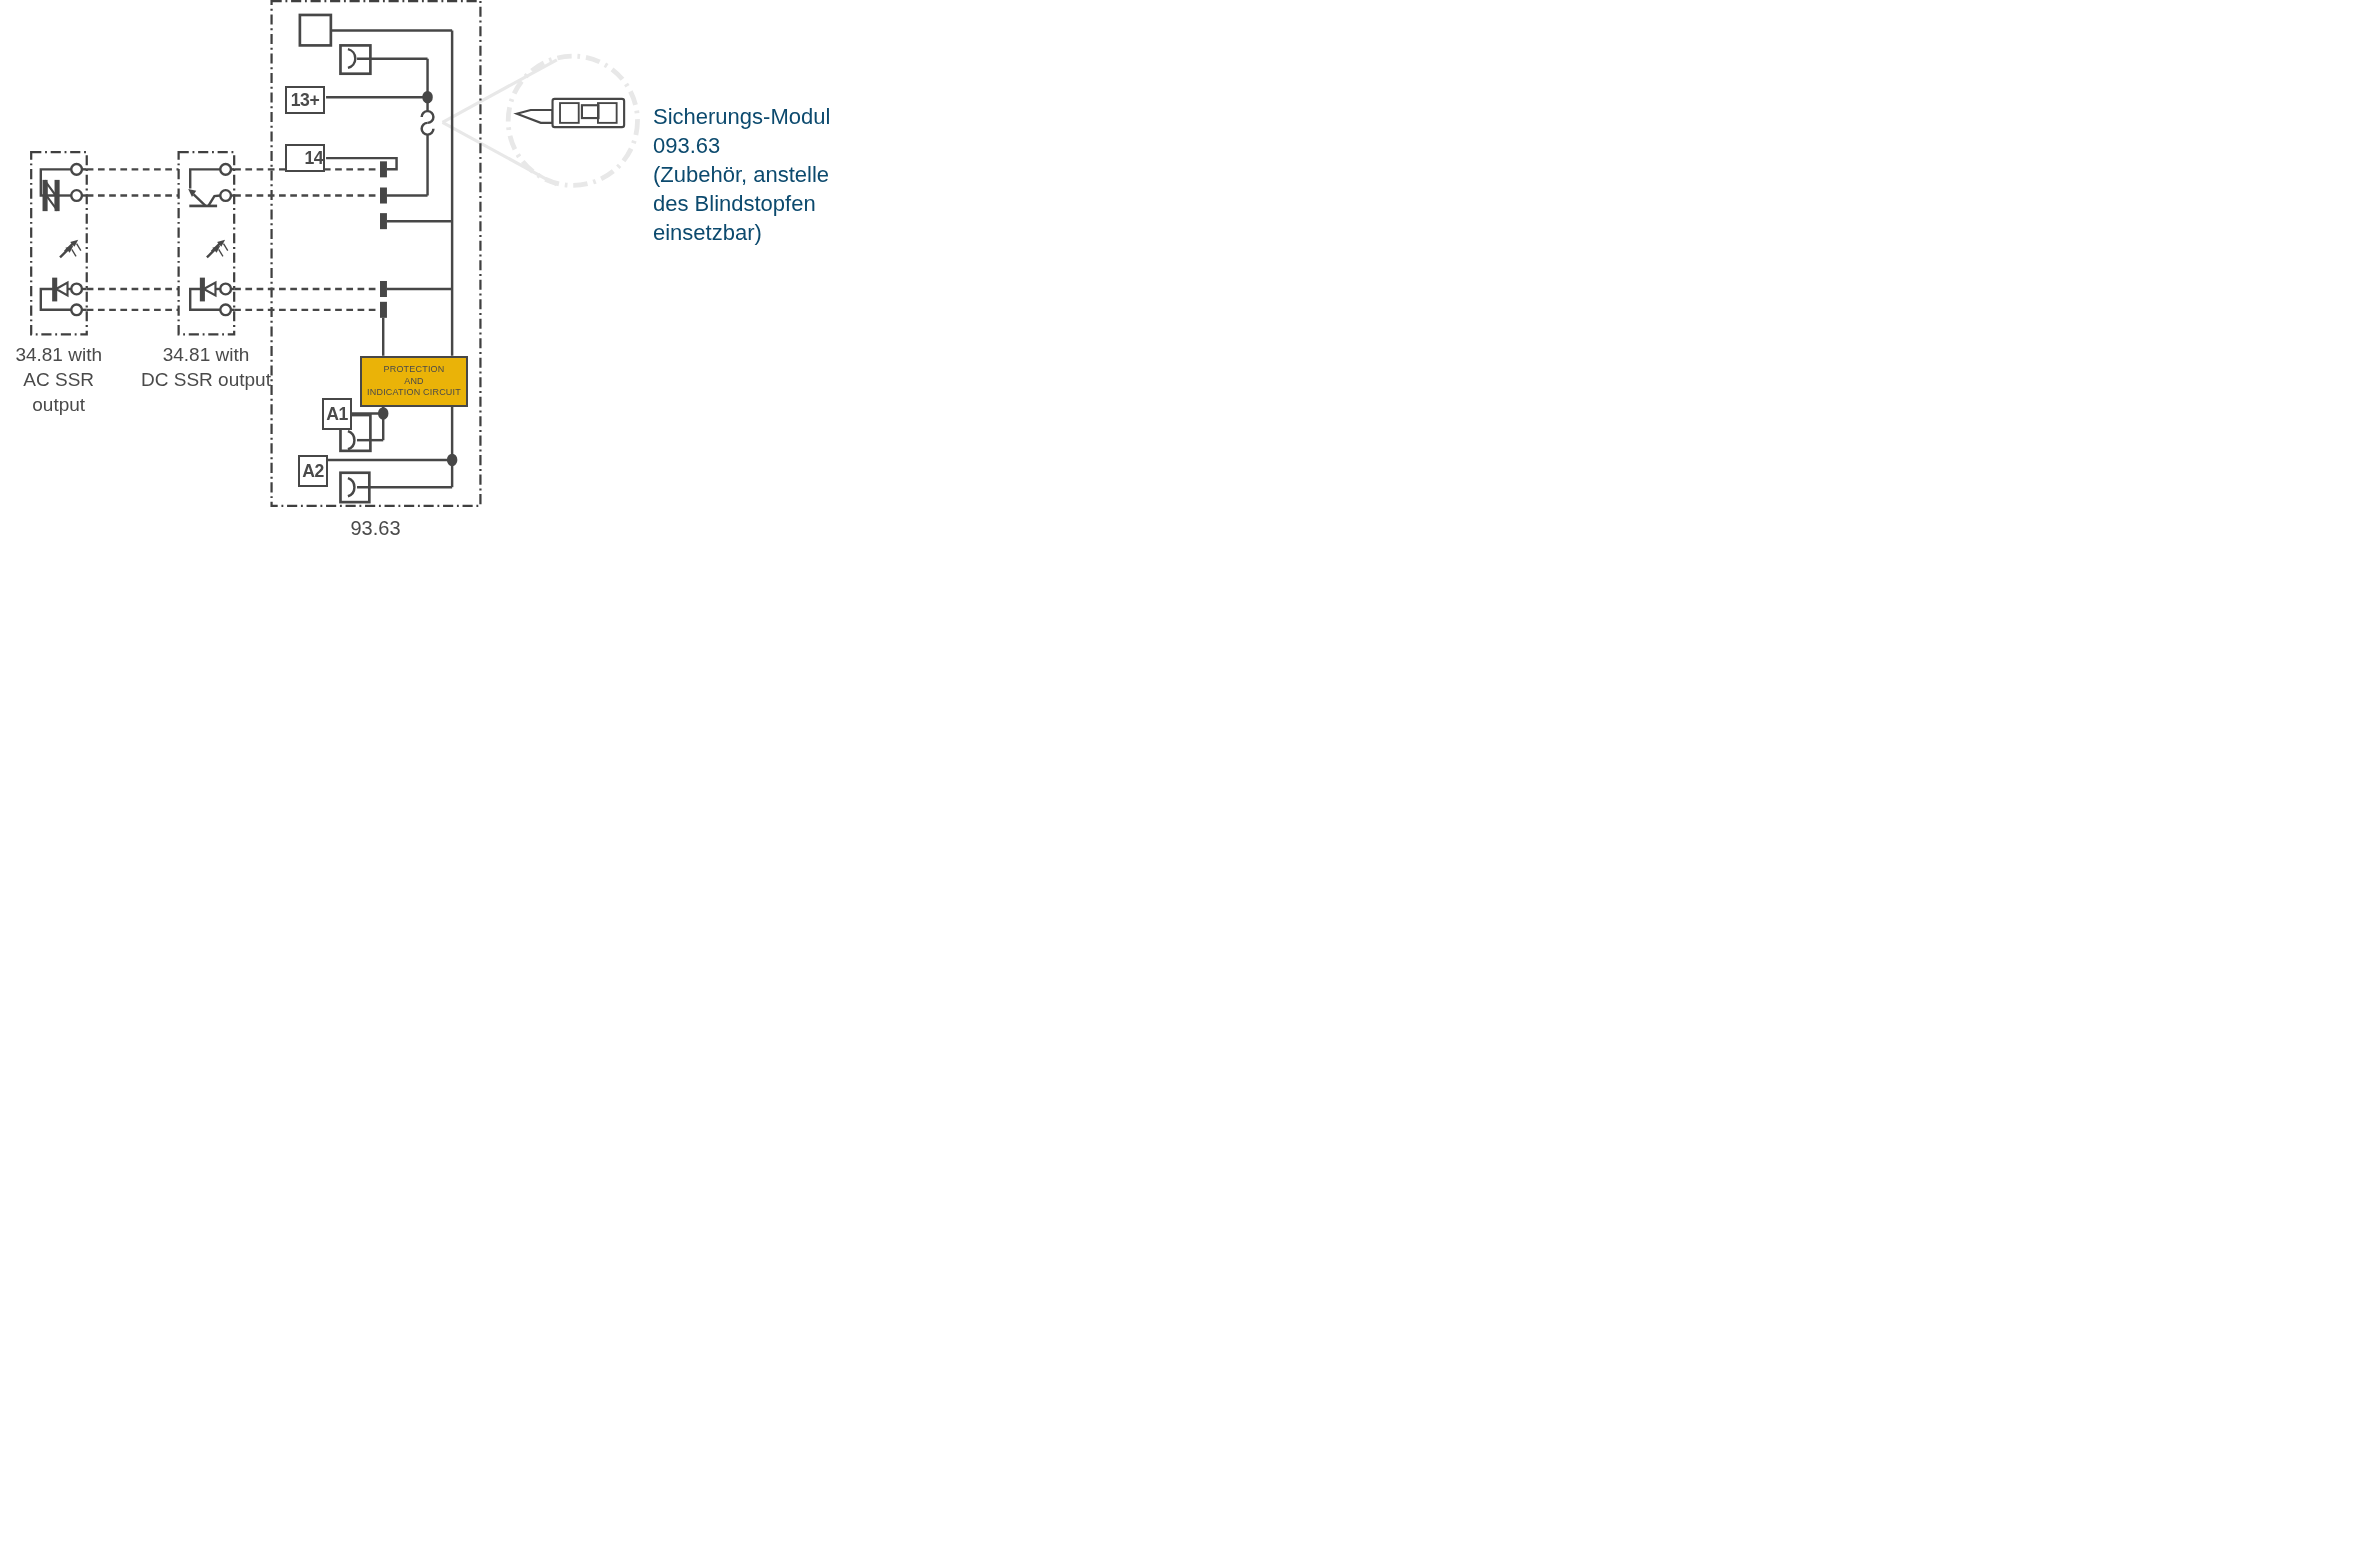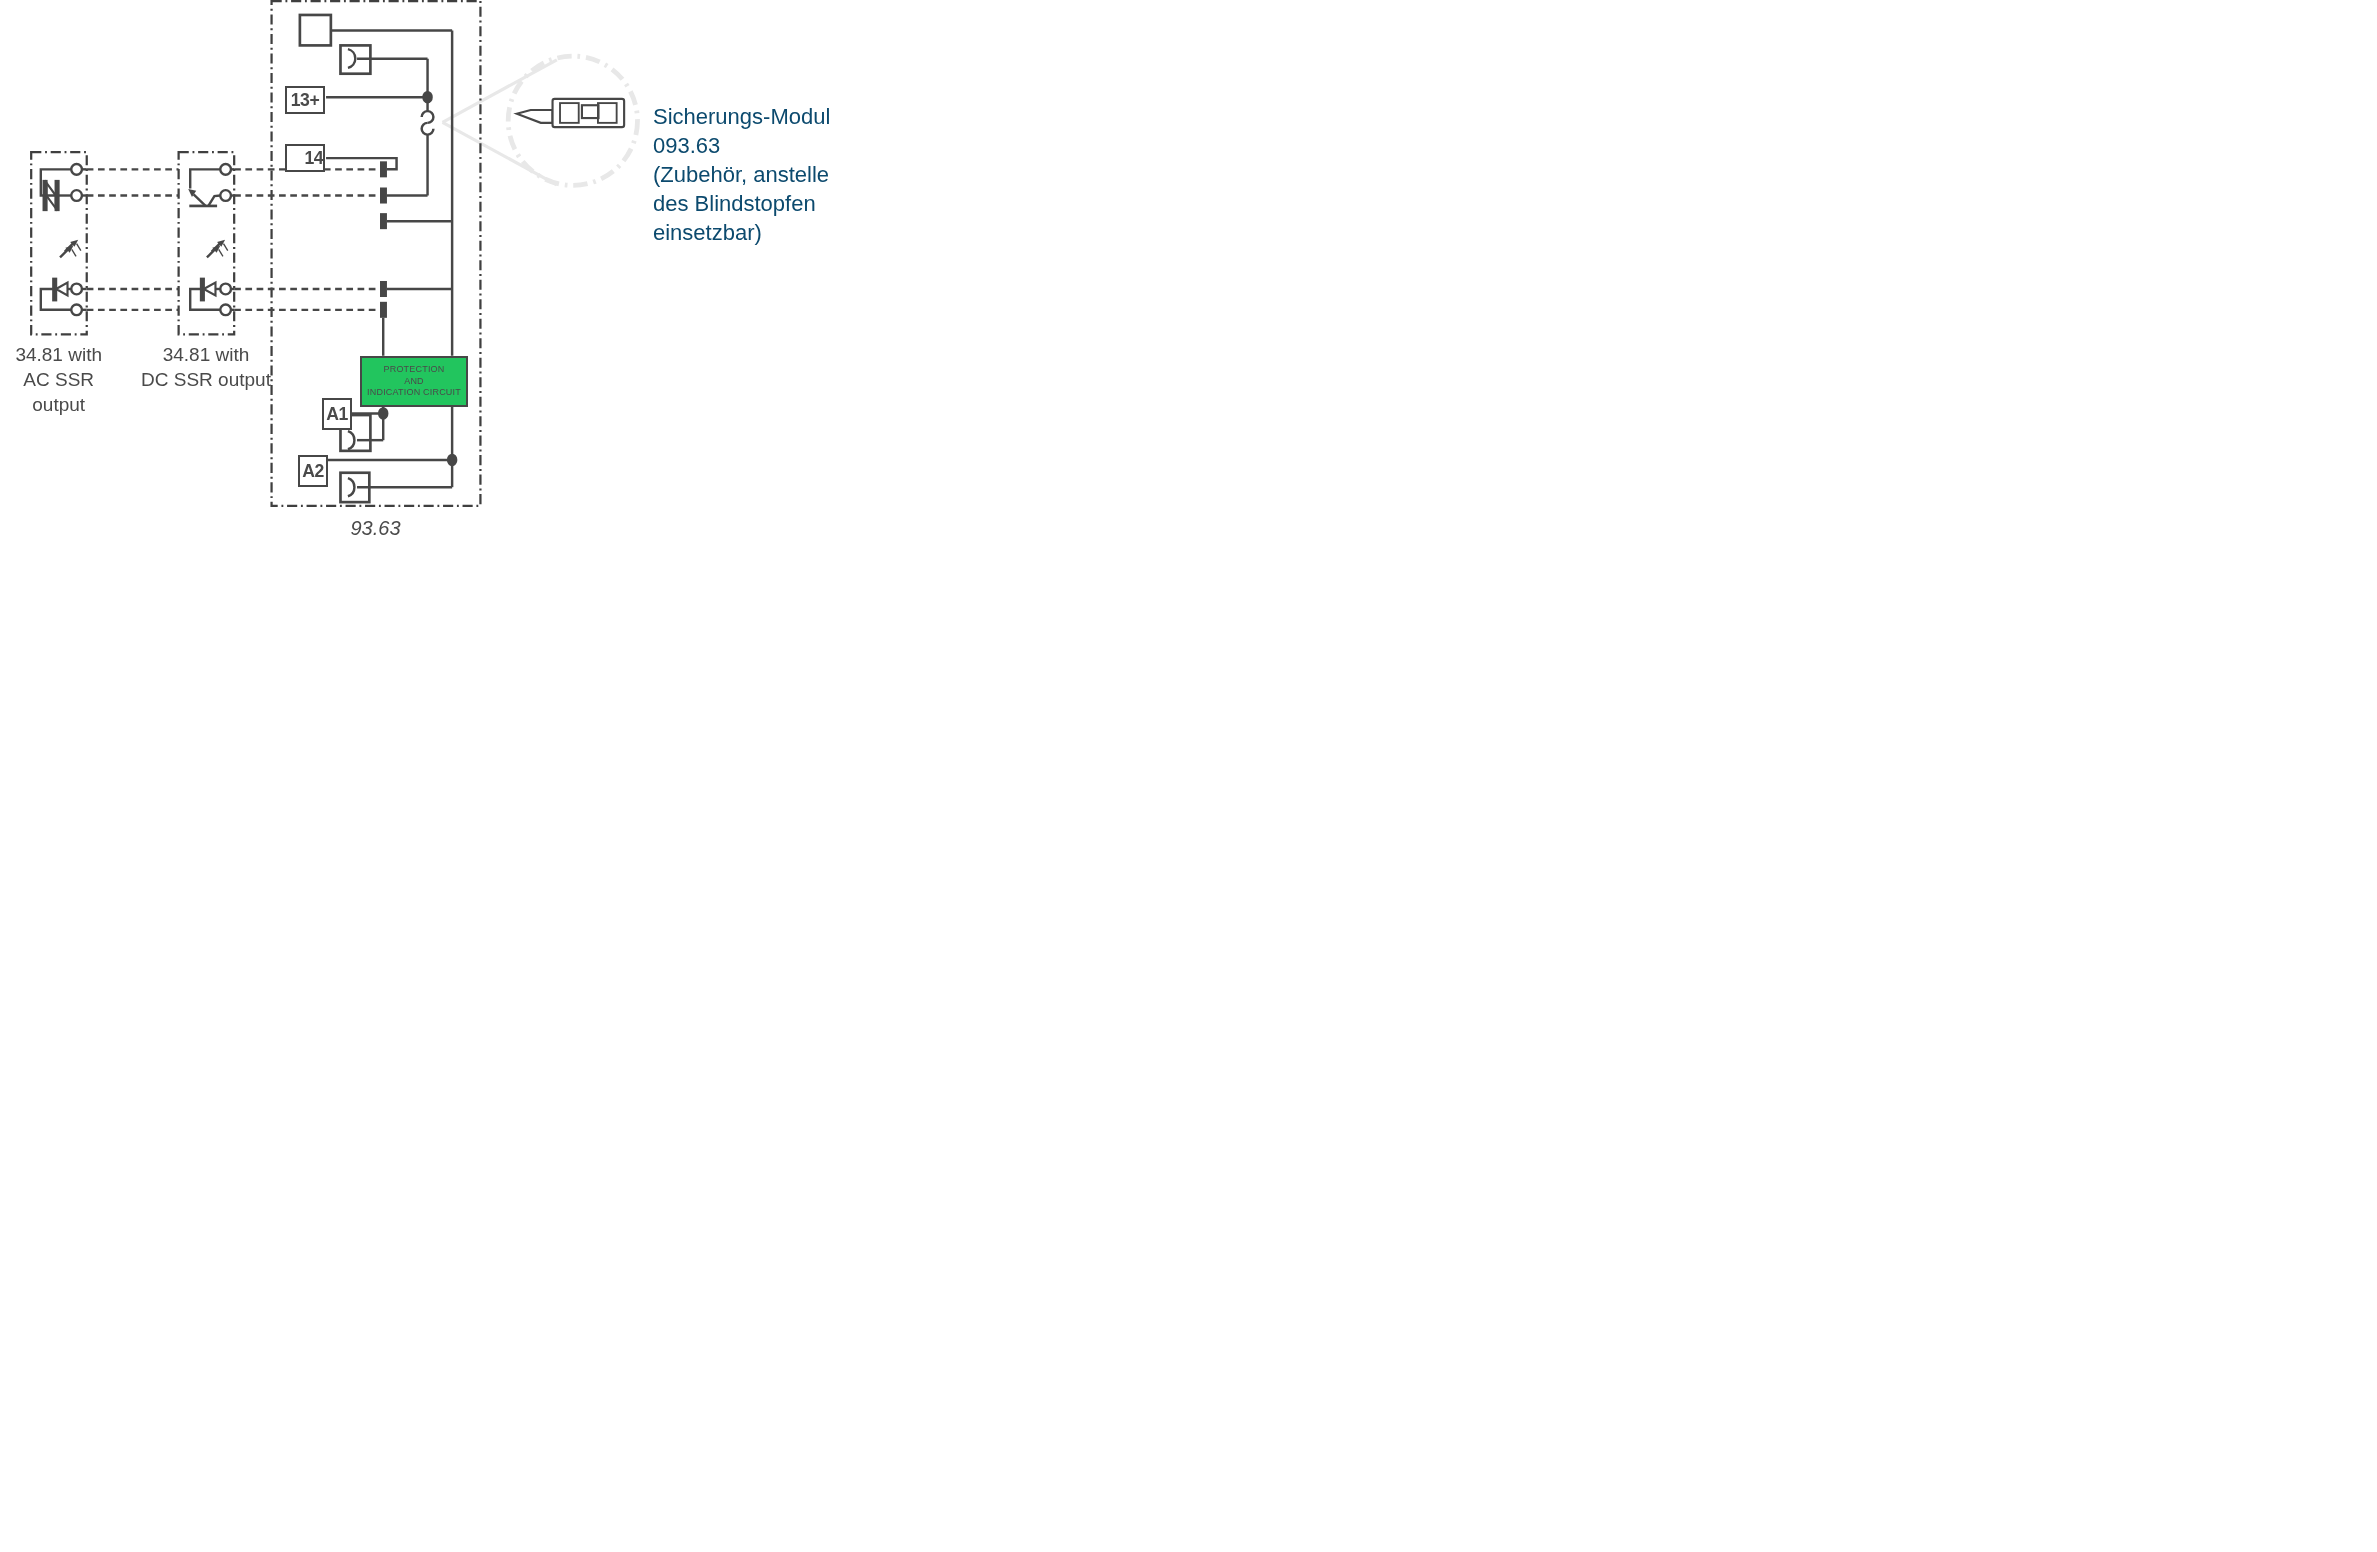--- a/index.html
+++ b/index.html
@@ -8,21 +8,21 @@
     font-family:"Liberation Sans", sans-serif;overflow:hidden;
   }
   #wires{position:absolute;left:0;top:0;}
   .termbox{
     position:absolute;border:2.1px solid #474747;background:#ffffff;
     display:flex;align-items:center;justify-content:center;
     font-weight:bold;color:#4a4a4a;letter-spacing:-0.5px;
   }
   .tb-lg{font-size:17.6px;}
   .protbox{
-    position:absolute;border:2.1px solid #474747;background:#22c55e;
+    position:absolute;border:2.1px solid #474747;background:#eab308;
     display:flex;flex-direction:column;align-items:center;justify-content:center;
     font-size:9px;line-height:1.3;color:#4a4a4a;text-align:center;letter-spacing:0.2px;
   }
   .caption{
     position:absolute;text-align:center;color:#4a4a4a;font-size:19px;line-height:25px;
   }
   .de-text{
     position:absolute;color:#0c4a6e;font-size:22px;line-height:29px;white-space:nowrap;
   }
   .sock-label{
@@ -223,21 +223,21 @@
 
   <div class="caption" style="left:-5.3px;top:342px;width:128px;">
     <div>34.81 with</div>
     <div>AC SSR output</div>
   </div>
   <div class="caption" style="left:141px;top:342px;width:130px;">
     <div>34.81 with</div>
     <div>DC SSR output</div>
   </div>
 
-  <div class="sock-label" style="left:322px;top:517px;width:107px;font-style:italic;">93.63</div>
+  <div class="sock-label" style="left:322px;top:517px;width:107px;">93.63</div>
 
   <div class="de-text" style="left:653px;top:102px;">
     <div>Sicherungs-Modul</div>
     <div>093.63</div>
     <div>(Zubehör, anstelle</div>
     <div>des Blindstopfen</div>
     <div>einsetzbar)</div>
   </div>
 
 </div>

